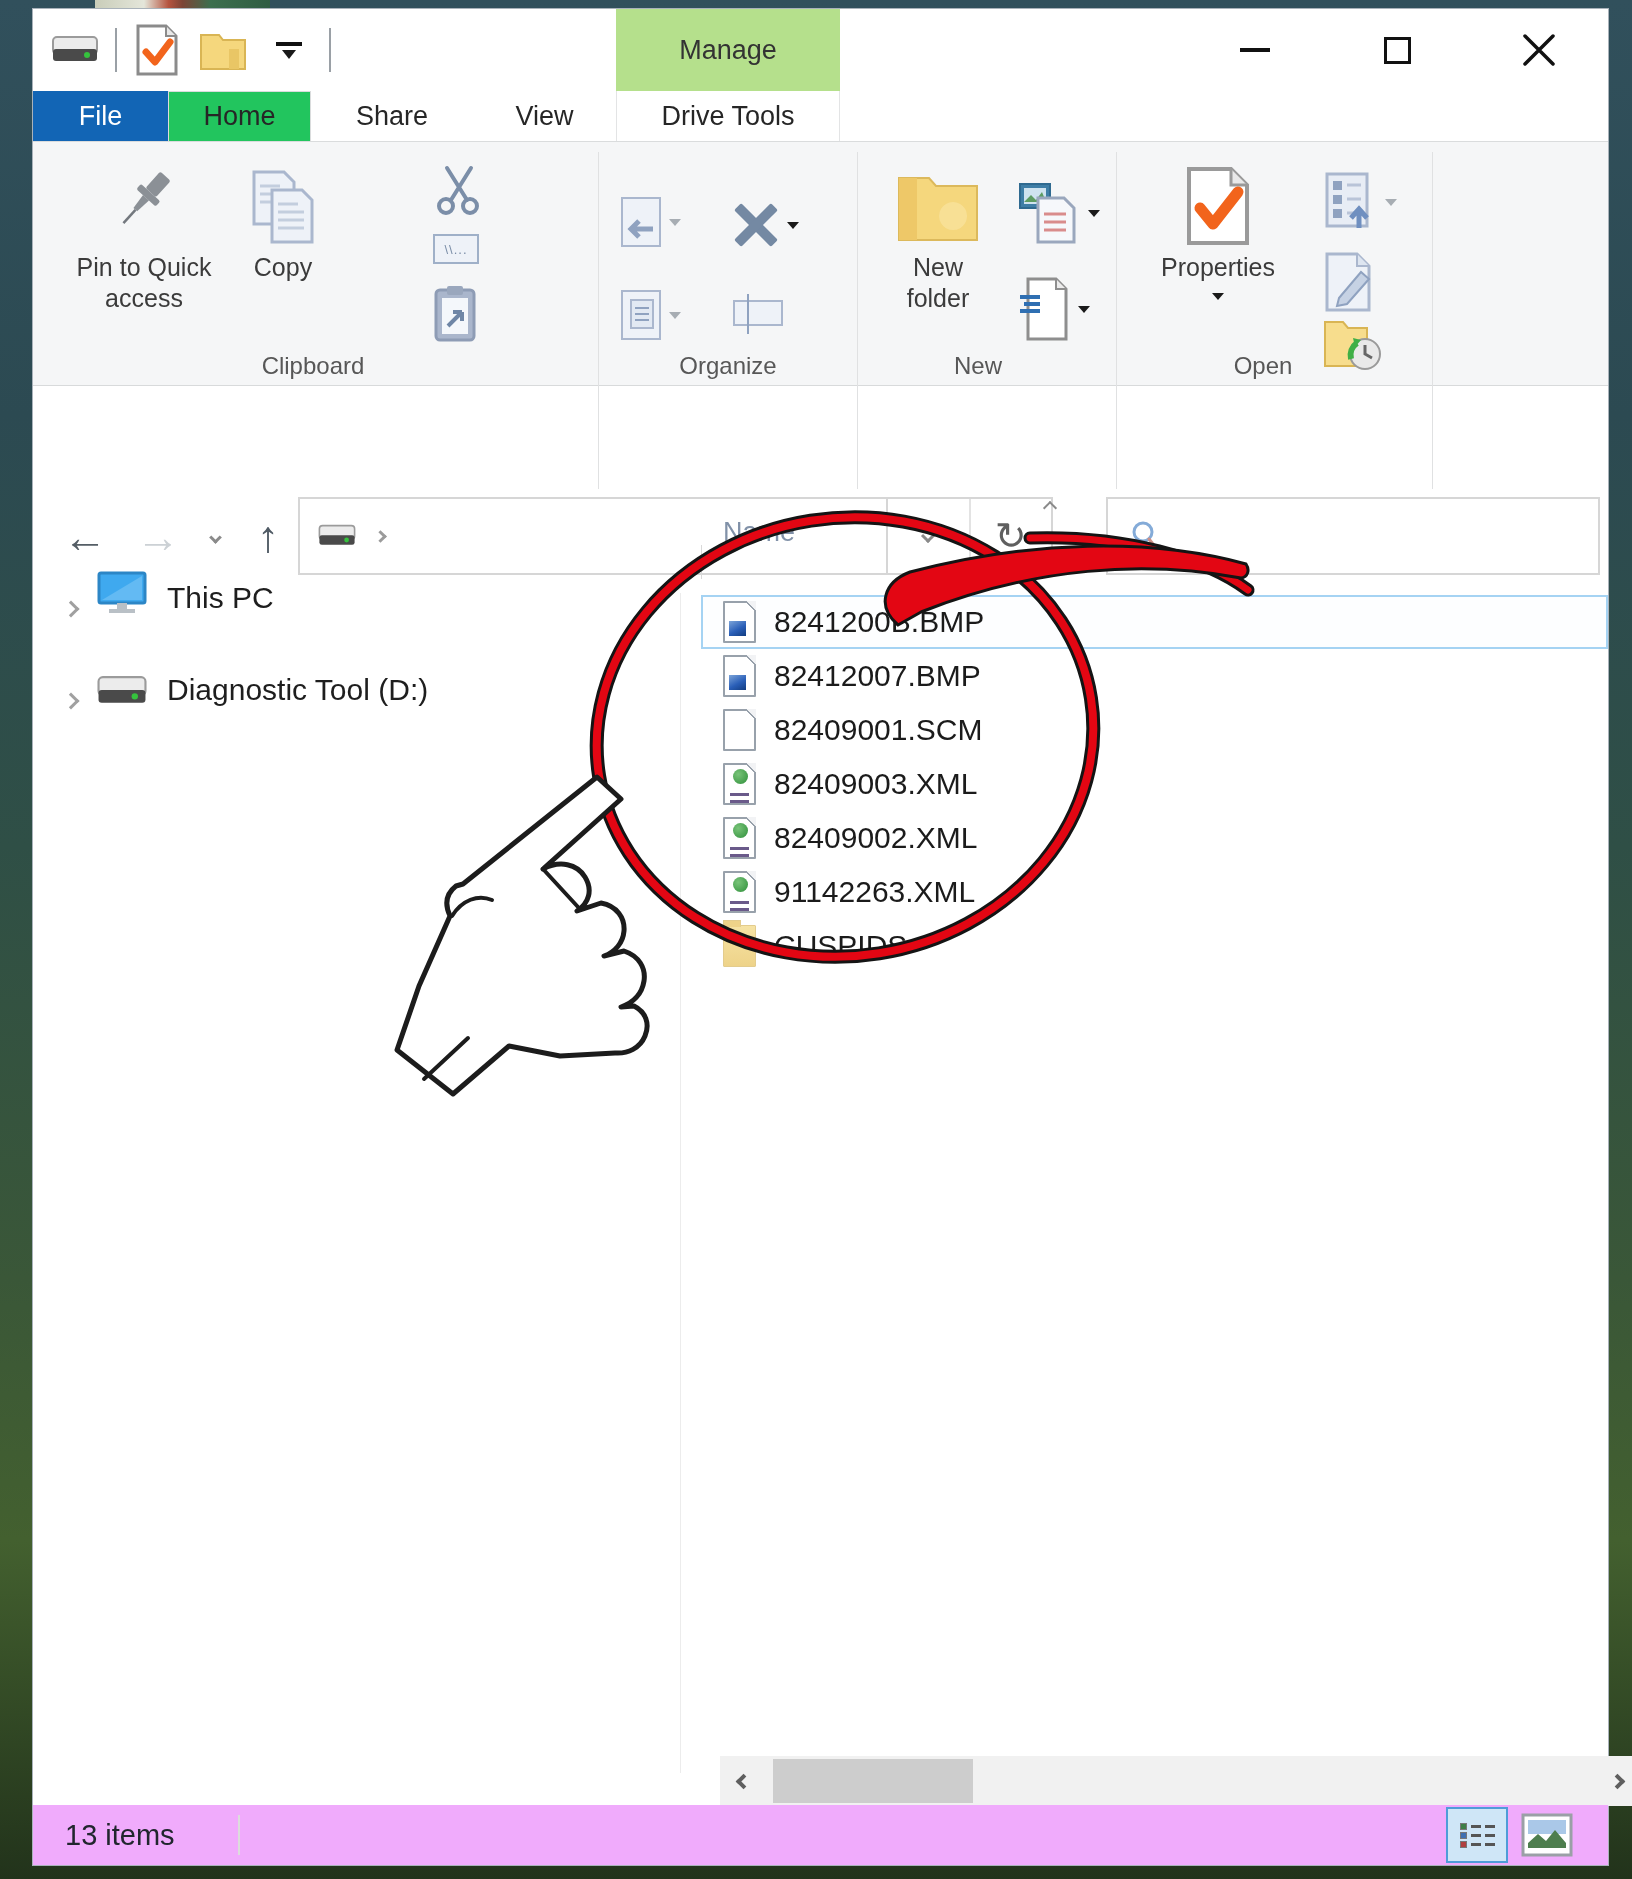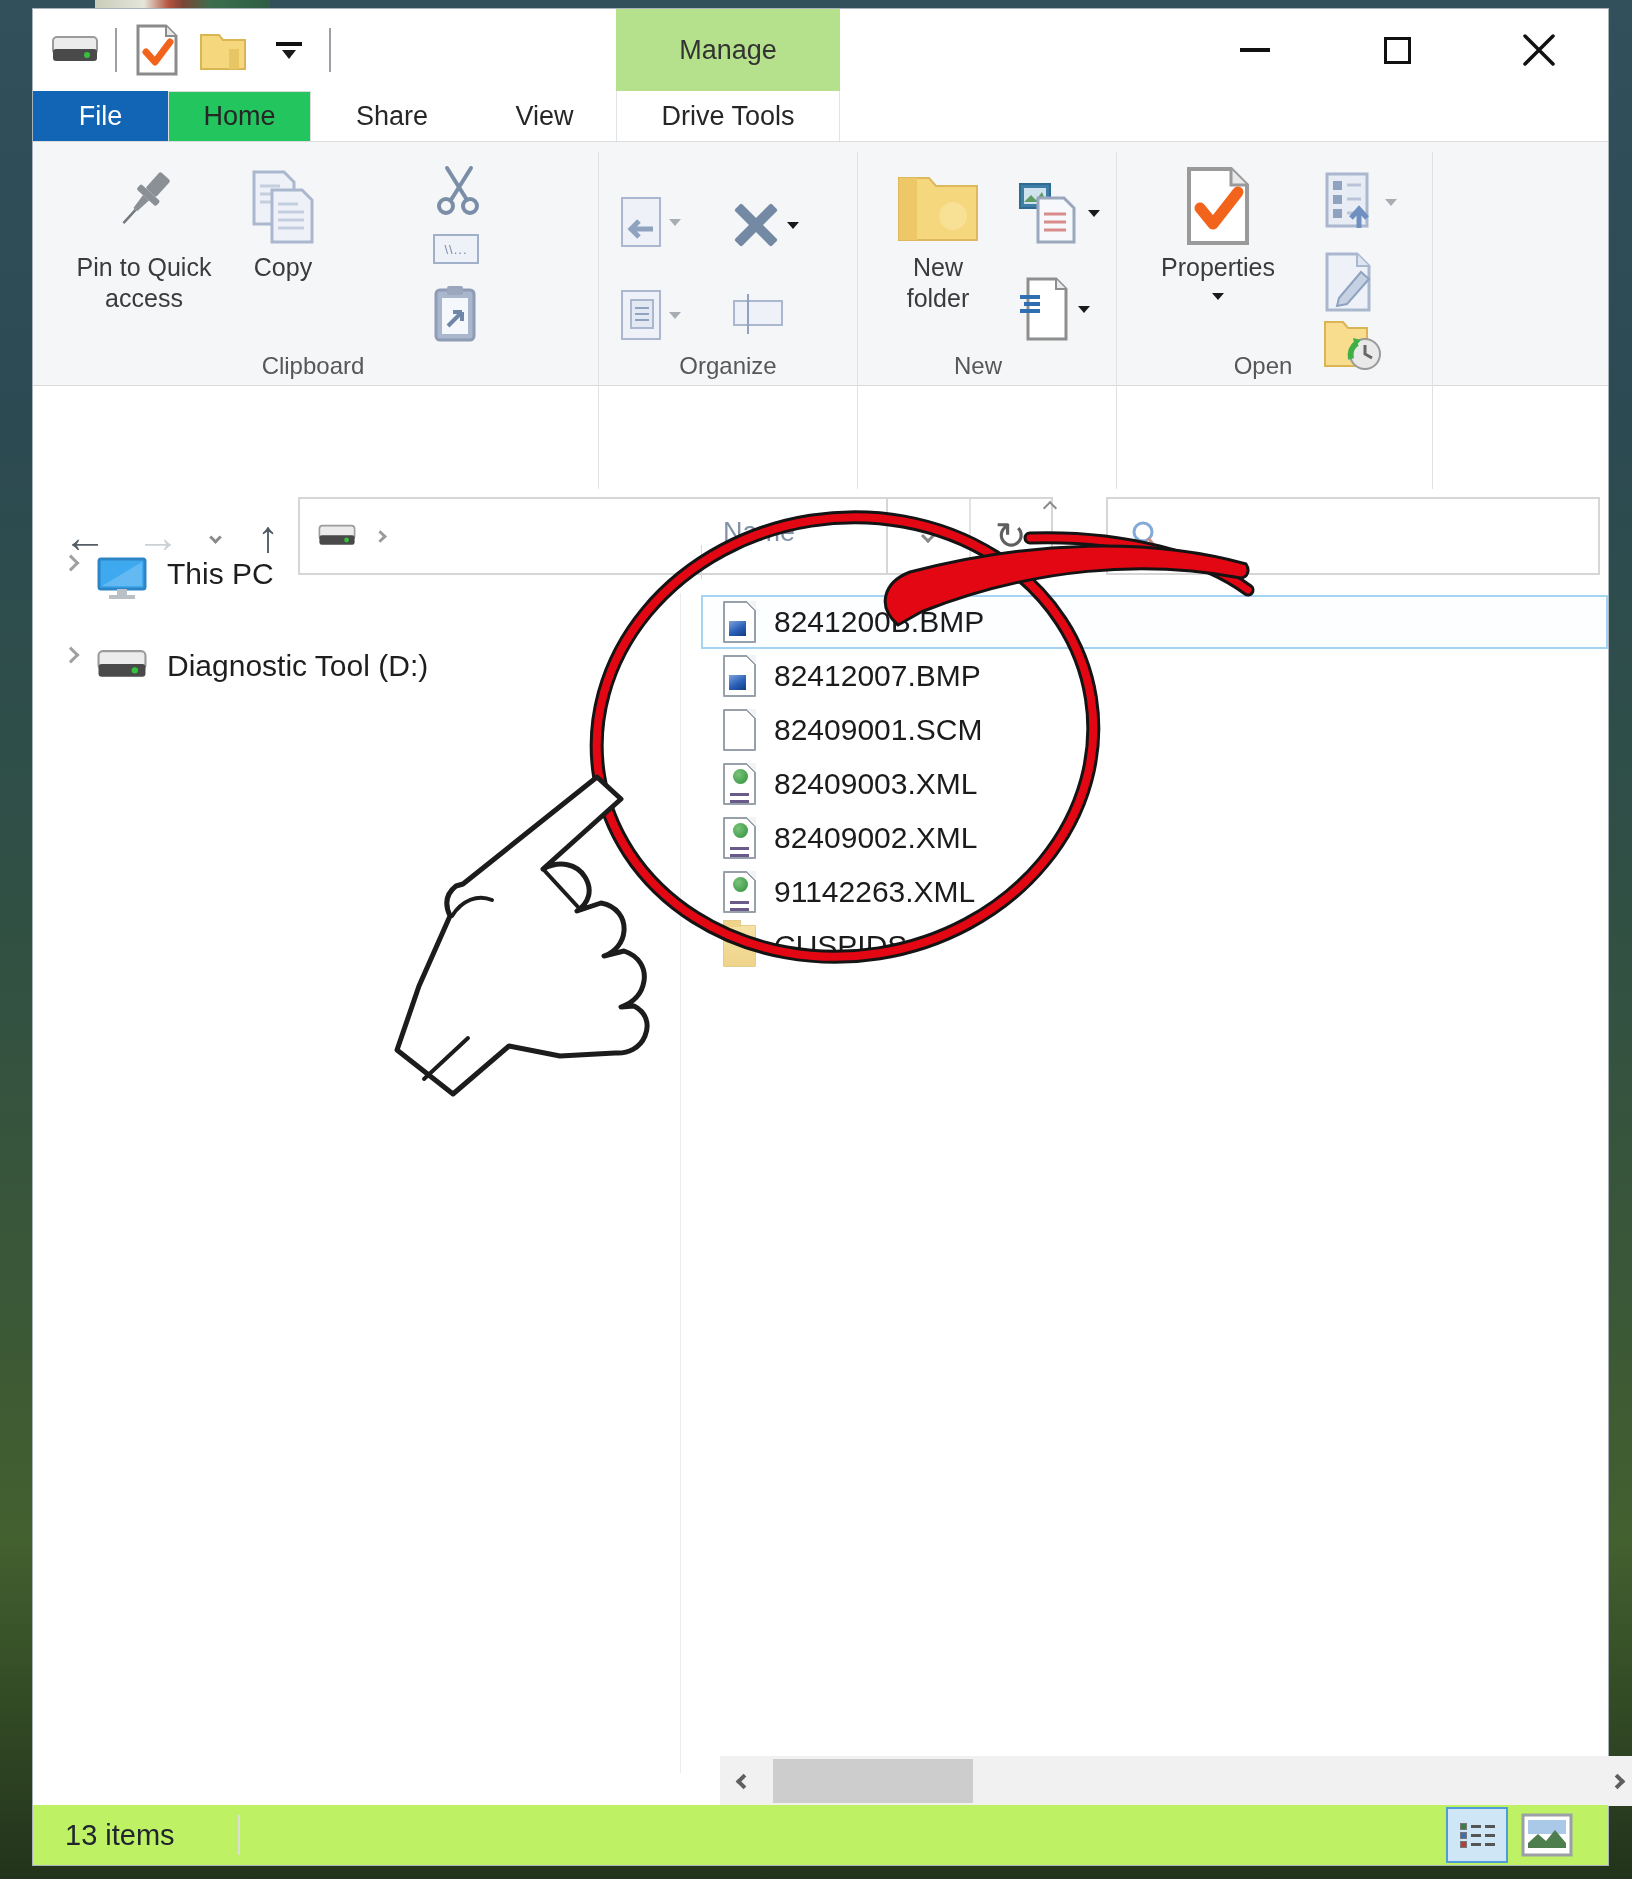--- a/index.html
+++ b/index.html
@@ -71,21 +71,21 @@
   .addraux{position:absolute;left:855px;top:8px;width:165px;height:78px;border:2px solid #d6d6d6;border-left:none;
     display:flex;align-items:center}
   .addraux .cell{flex:1;height:100%;display:flex;align-items:center;justify-content:center}
   .addraux .cell+.cell{border-left:2px solid #e3e3e3;font-size:38px;color:#5f5f5f}
   .searchbox{position:absolute;left:1073px;top:8px;width:494px;height:78px;border:2px solid #d6d6d6;background:#fff;
     display:flex;align-items:center;padding-left:22px;gap:14px}
   .searchbox input{border:none;outline:none;flex:1;font-size:26px;font-family:"Liberation Sans",sans-serif}
   
   .main{position:absolute;top:576px;left:0;width:100%;height:1221px;background:#fff}
   .panesep{position:absolute;left:647px;top:8px;width:1px;height:1180px;background:#ececec}
-  .treeitem{position:absolute;left:0;width:620px;height:58px;display:flex;align-items:flex-start;gap:20px;
+  .treeitem{position:absolute;left:0;width:620px;height:58px;display:flex;align-items:flex-end;gap:20px;
     padding-left:32px;font-size:30px;color:#1e1e1e}
   .filehead{position:absolute;left:690px;top:-68px;font-size:27px;color:#8191a8}
   .coltick{position:absolute;left:668px;top:-40px;width:1px;height:34px;background:#d9d9d9}
   .sortcaret{position:absolute;left:1012px;top:-86px}
   .rows{position:absolute;left:668px;top:10px;right:0}
   .row{display:flex;align-items:center;gap:18px;height:54px;padding-left:20px;
     font-size:30px;color:#1b1b1b;border:2px solid transparent}
   .row.selected{border-color:#a5d3f3;background:#fdfeff}
   .ficon{position:relative;width:33px;height:42px;background:#fff;border:2px solid #98a1ab;border-radius:1px;flex:0 0 auto}
   .ficon:before{content:"";position:absolute;top:-2px;right:-2px;width:10px;height:10px;
@@ -98,21 +98,21 @@
   .ficon-xml .fx2{left:5px;bottom:7px;width:19px;height:3px;background:#6a5a8a;box-shadow:0 7px 0 #6a5a8a}
   .ficon-folder{background:linear-gradient(#f6e3a4,#eed389);border:1px solid #e3cc8d}
   .ficon-folder:before{content:"";position:absolute;top:-6px;left:-1px;width:16px;height:6px;
     background:#eed389;border:1px solid #e3cc8d;border-bottom:none}
   
   .hscroll{position:absolute;left:687px;top:1171px;width:920px;height:50px;background:#f1f1f1;display:flex;align-items:center}
   .hthumb{position:absolute;left:53px;top:3px;width:200px;height:44px;background:#cdcdcd}
   .harrow{width:46px;height:100%;display:flex;align-items:center;justify-content:center}
   .hchev{width:11px;height:11px;border-right:4px solid #5f5f5f;border-bottom:4px solid #5f5f5f}
   
-  .statusbar{position:absolute;left:0;bottom:0;width:100%;height:60px;background:#bef264;
+  .statusbar{position:absolute;left:0;bottom:0;width:100%;height:60px;background:#f0abfc;
     display:flex;align-items:center;font-size:29px;color:#21262e}
   .statussep{position:absolute;left:205px;top:10px;width:2px;height:40px;background:#dcdcdc}
   .viewbtn{position:absolute;top:2px;width:62px;height:56px;display:flex;align-items:center;justify-content:center}
   .viewbtn.active{background:#cfe6f7;border:2px solid #4f9cd8}
   .vdrow{display:flex;align-items:center;gap:4px;margin:2px 0}
   .vdsq{width:7px;height:7px;border:1px solid #777}
   .vdd{width:10px;height:3px;background:#555}
   
   .overlay{position:absolute;left:0;top:0;width:1632px;height:1879px;pointer-events:none;z-index:50}
 </style>

